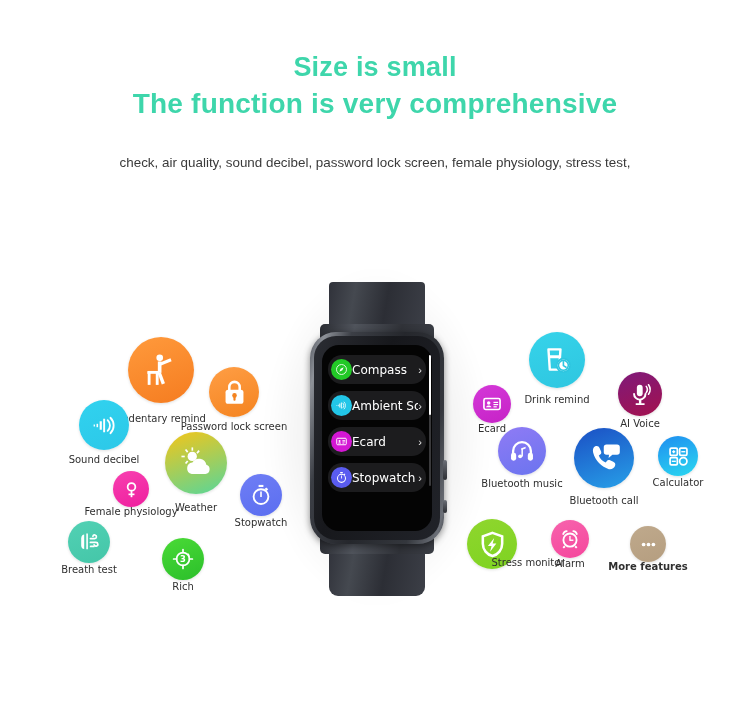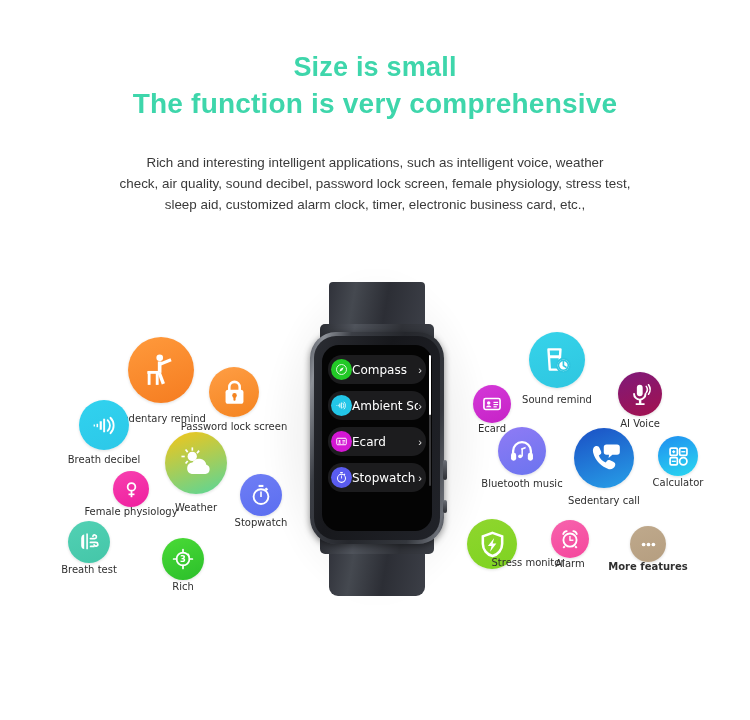--- a/index.html
+++ b/index.html
@@ -112,23 +112,21 @@
 </style>
 </head>
 <body>
 
 <div id="stage">
 
   <div class="headline">Size is small</div>
   <div class="headline l2">The function is very comprehensive</div>
 
   <div class="blurb">
-    <span>Rich and interesting intelligent applications, such as intelligent voice, weather</span>
     <span>check, air quality, sound decibel, password lock screen, female physiology, stress test,</span>
-    <span>sleep aid, customized alarm clock, timer, electronic business card, etc.,</span>
   </div>
 
   <div id="watch">
     <div class="glow"></div>
     <div class="strap top"></div>
     <div class="strap bot"></div>
     <div class="lug t"></div>
     <div class="lug b"></div>
     <div class="case">
       <div class="btn-side b1"></div>
@@ -225,21 +223,21 @@
         <div class="bubble" style="width: 50px; height: 50px; background: linear-gradient(160deg, rgb(49, 210, 239) 0%, rgb(44, 200, 232) 100%);">
           <svg viewBox="0 0 24 24" width="29" height="29">
             <path d="M8 8.5h1.8v7H8z" fill="white"></path>
             <path d="M10.9 6.4h1.6v11.2h-1.6z" fill="white"></path>
         <path d="M14.6 7.6a6 6 0 0 1 0 8.8" fill="none" stroke="white" stroke-width="1.5" stroke-linecap="round"></path>
         <path d="M16.9 5.6a9 9 0 0 1 0 12.8" fill="none" stroke="white" stroke-width="1.5" stroke-linecap="round"></path>
         <path d="M5.4 10.6h1.3v2.8H5.4z" fill="white"></path>
             <path d="M3 11.2h1.1v1.6H3z" fill="white"></path>
           </svg>
         </div>
-        <div class="cap" style="top: 54px;">Breath decibel</div>
+        <div class="cap" style="top: 54px;">Sound decibel</div>
       </div>
       <div class="feat" style="left: 165px; top: 432px; width: 62px; height: 62px;">
         <div class="bubble" style="width: 62px; height: 62px; background: linear-gradient(160deg, rgb(245, 197, 24) 0%, rgb(87, 214, 154) 100%);">
           <svg viewBox="0 0 24 24" width="36" height="36">
             <circle cx="9.5" cy="7.6" r="3.1" fill="white"></circle>
         <path d="M9 1.6h1.1v2.2H9z" fill="white"></path>
             <path d="M4.6 3.4l.9-.7 1.4 1.7-.9.7z" fill="white"></path>
         <path d="M2.3 7.1h2.2v1.1H2.3z" fill="white"></path>
             <path d="M13.6 3.4l.9.7-1.4 1.7-.9-.7z" fill="white"></path>
         <path d="M4.6 12l.9.7 1.4-1.7-.9-.7z" fill="white"></path>
@@ -295,21 +293,21 @@
       <div class="feat" style="left: 529px; top: 332px; width: 56px; height: 56px;">
         <div class="bubble" style="width: 56px; height: 56px; background: linear-gradient(160deg, rgb(54, 211, 234) 0%, rgb(46, 198, 224) 100%);">
           <svg viewBox="0 0 24 24" width="32" height="32">
             <path d="M5.6 4h9l-1 15.2H6.6z" fill="none" stroke="white" stroke-width="1.8" stroke-linejoin="round"></path>
         <path d="M6.1 8.4h7.9l-.15 2.3H6.25z" fill="white"></path>
         <circle cx="16.8" cy="16" r="5" fill="white" stroke="#2ec6e0" stroke-width="1.3"></circle>
         <circle cx="16.8" cy="16" r="3.7" fill="none" stroke="#2ec6e0" stroke-width="1.2"></circle>
         <path d="M16.8 13.4v2.8l2 1.2" stroke="#2ec6e0" stroke-width="1.2" fill="none" stroke-linecap="round"></path>
           </svg>
         </div>
-        <div class="cap" style="top: 62px;">Sound remind</div>
+        <div class="cap" style="top: 62px;">Drink remind</div>
       </div>
       <div class="feat" style="left: 473px; top: 385px; width: 38px; height: 38px;">
         <div class="bubble" style="width: 38px; height: 38px; background: linear-gradient(160deg, rgb(212, 56, 216) 0%, rgb(198, 34, 198) 100%);">
           <svg viewBox="0 0 24 24" width="22" height="22">
             <rect x="3.2" y="6" width="17.6" height="12" rx="1.8" fill="none" stroke="white" stroke-width="1.8"></rect>
         <circle cx="8.4" cy="11" r="1.9" fill="white"></circle>
         <path d="M5.4 15.6c.5-1.4 1.6-2.1 3-2.1s2.5.7 3 2.1z" fill="white"></path>
         <path d="M13.6 9.6h5.1v1.3h-5.1z" fill="white"></path>
             <path d="M13.6 12h5.1v1.3h-5.1z" fill="white"></path>
             <path d="M13.6 14.4h3.6v1.3h-3.6z" fill="white"></path>
@@ -344,21 +342,21 @@
         <div class="cap" style="top: 51px;">Bluetooth music</div>
       </div>
       <div class="feat" style="left: 574px; top: 428px; width: 60px; height: 60px;">
         <div class="bubble" style="width: 60px; height: 60px; background: linear-gradient(160deg, rgb(27, 79, 196) 0%, rgb(39, 160, 232) 100%);">
           <svg viewBox="0 0 24 24" width="35" height="35">
             <path d="M5.6 3.6c1.6-.6 2.5.1 3 1.2l1 2.2c.4 1 .2 1.7-.6 2.3l-.9.7c.7 2.2 2.5 4 4.7 4.7l.7-.9c.6-.8 1.3-1 2.3-.6l2.2 1c1.1.5 1.8 1.4 1.2 3-.6 1.6-2.4 2.5-4.2 2.1C10 17.8 5.6 13.4 4.2 7.9 3.8 6 4.2 4.2 5.6 3.6z" fill="white"></path>
         <path d="M13.4 2.4h7.2a1.9 1.9 0 0 1 1.9 1.9v3.3a1.9 1.9 0 0 1-1.9 1.9h-3.2l-2.6 2.1.3-2.1h-1.7a1.9 1.9 0 0 1-1.9-1.9V4.3a1.9 1.9 0 0 1 1.9-1.9z" fill="white"></path>
         <path d="M14 5.2h5.9v1.4H14z" fill="white"></path>
           </svg>
         </div>
-        <div class="cap" style="top: 67px;">Sedentary call</div>
+        <div class="cap" style="top: 67px;">Bluetooth call</div>
       </div>
       <div class="feat" style="left: 658px; top: 436px; width: 40px; height: 40px;">
         <div class="bubble" style="width: 40px; height: 40px; background: linear-gradient(160deg, rgb(31, 142, 240) 0%, rgb(42, 216, 240) 100%);">
           <svg viewBox="0 0 24 24" width="23" height="23">
             <rect x="3.2" y="3.2" width="7.6" height="7.6" rx="1.4" fill="none" stroke="white" stroke-width="1.8"></rect>
         <rect x="13.2" y="3.2" width="7.6" height="7.6" rx="1.4" fill="none" stroke="white" stroke-width="1.8"></rect>
         <rect x="3.2" y="13.2" width="7.6" height="7.6" rx="1.4" fill="none" stroke="white" stroke-width="1.8"></rect>
         <circle cx="17" cy="17" r="3.8" fill="none" stroke="white" stroke-width="1.8"></circle>
         <path d="M6.3 5.4h1.4v3.2H6.3z" fill="white"></path>
             <path d="M5.4 6.3h3.2v1.4H5.4z" fill="white"></path>

